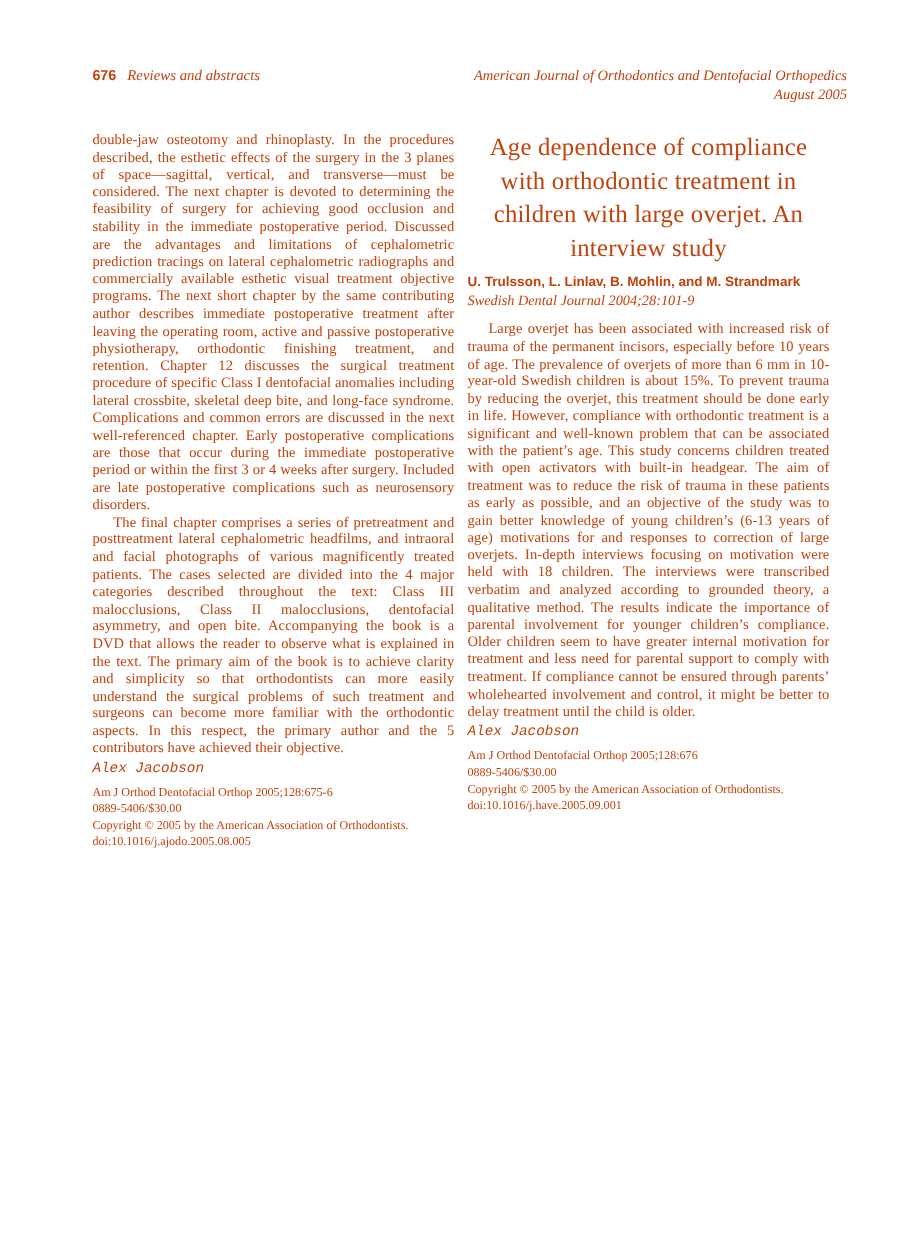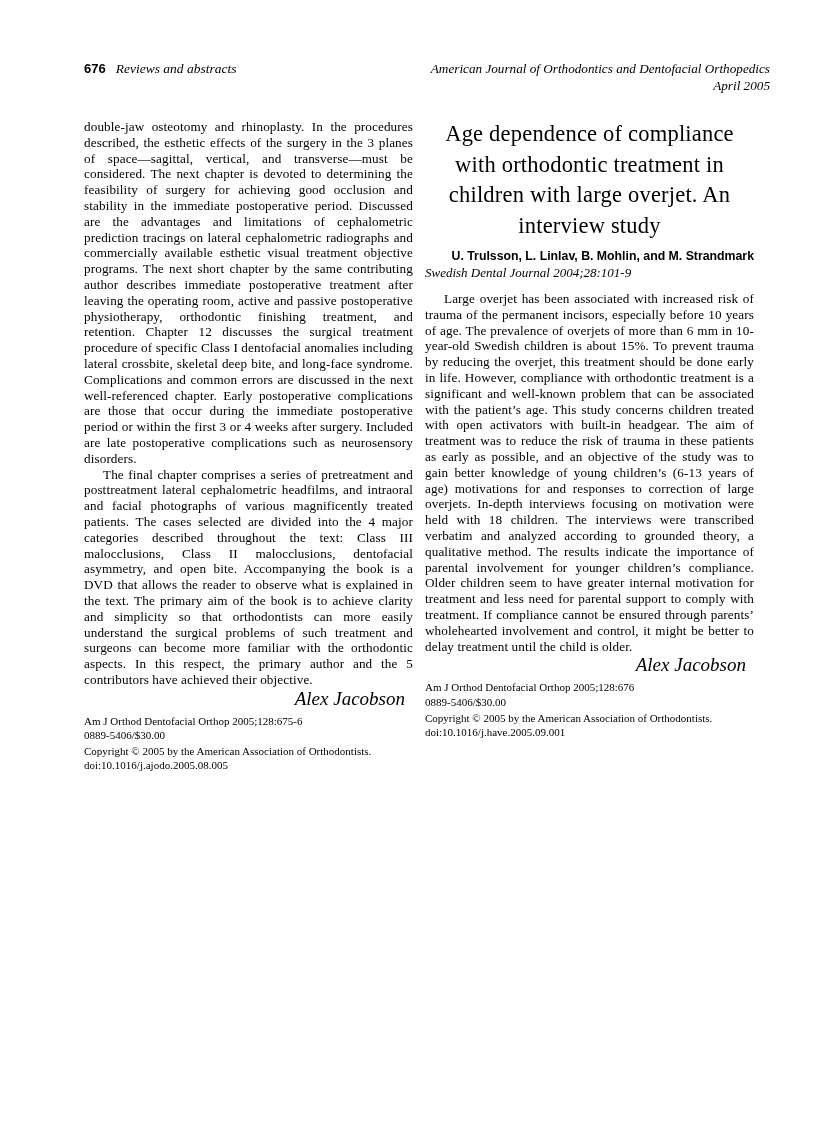--- a/index.html
+++ b/index.html
@@ -5,21 +5,21 @@
   html, body {
     margin: 0;
     padding: 0;
     background: #ffffff;
   }
   .page {
     position: relative;
     width: 838px;
     height: 1122px;
     background: #ffffff;
-    color: #000000;
+    color: #c2410c;
     font-family: "Liberation Serif", serif;
     overflow: hidden;
   }
   
   .header {
     position: absolute;
     left: 84px;
     right: 68px;
     top: 60px;
     display: flex;
@@ -63,25 +63,25 @@
     margin: 0;
     font-size: 13.2px;
     line-height: 15.8px;
     text-align: justify;
     letter-spacing: 0.1px;
   }
   .body-par.indent {
     text-indent: 19px;
   }
   .signature {
-    text-align: right;
     font-style: italic;
-    font-size: 19px;
+    font-size: 13px;
     line-height: 16px;
     margin: 3px 8px 7px 0;
+    font-family: Liberation Mono, monospace;
   }
   .citation {
     font-size: 11px;
     line-height: 14.2px;
     text-align: left;
   }
   .citation .cit-line {
     white-space: nowrap;
   }
   .citation .cit-line:nth-child(3) {
@@ -95,42 +95,42 @@
     line-height: 30.5px;
     letter-spacing: 0.2px;
     text-align: center;
   }
   .article-authors {
     font-family: "Liberation Sans", sans-serif;
     font-weight: bold;
     font-size: 12.3px;
     line-height: 16px;
     margin: 0 0 1px 0;
-    text-align: right;
+    text-align: left;
   }
   .article-source {
     font-style: italic;
     font-size: 13px;
     line-height: 16px;
     margin: 0 0 10px 0;
     text-align: left;
   }
 </style>
 </head>
 <body>
 
 <div class="page">
 
   <div class="header">
     <div class="header-left">
       <span class="page-num">676</span><span class="section">Reviews and abstracts</span>
     </div>
     <div class="header-right">
       <div>American Journal of Orthodontics and Dentofacial Orthopedics</div>
-      <div>April 2005</div>
+      <div>August 2005</div>
     </div>
   </div>
 
   <div class="columns">
 
     <div class="col">
       <p class="body-par">double-jaw osteotomy and rhinoplasty. In the procedures described, the esthetic effects of the surgery in the 3 planes of space—sagittal, vertical, and transverse—must be considered. The next chapter is devoted to determining the feasibility of surgery for achieving good occlusion and stability in the immediate postoperative period. Discussed are the advantages and limitations of cephalometric prediction tracings on lateral cephalometric radiographs and commercially available esthetic visual treatment objective programs. The next short chapter by the same contributing author describes immediate postoperative treatment after leaving the operating room, active and passive postoperative physiotherapy, orthodontic finishing treatment, and retention. Chapter 12 discusses the surgical treatment procedure of specific Class I dentofacial anomalies including lateral crossbite, skeletal deep bite, and long-face syndrome. Complications and common errors are discussed in the next well-referenced chapter. Early postoperative complications are those that occur during the immediate postoperative period or within the first 3 or 4 weeks after surgery. Included are late postoperative complications such as neurosensory disorders.</p>
       <p class="body-par indent">The final chapter comprises a series of pretreatment and posttreatment lateral cephalometric headfilms, and intraoral and facial photographs of various magnificently treated patients. The cases selected are divided into the 4 major categories described throughout the text: Class III malocclusions, Class II malocclusions, dentofacial asymmetry, and open bite. Accompanying the book is a DVD that allows the reader to observe what is explained in the text. The primary aim of the book is to achieve clarity and simplicity so that orthodontists can more easily understand the surgical problems of such treatment and surgeons can become more familiar with the orthodontic aspects. In this respect, the primary author and the 5 contributors have achieved their objective.</p>
       <div class="signature">Alex Jacobson</div>
       <div class="citation">

